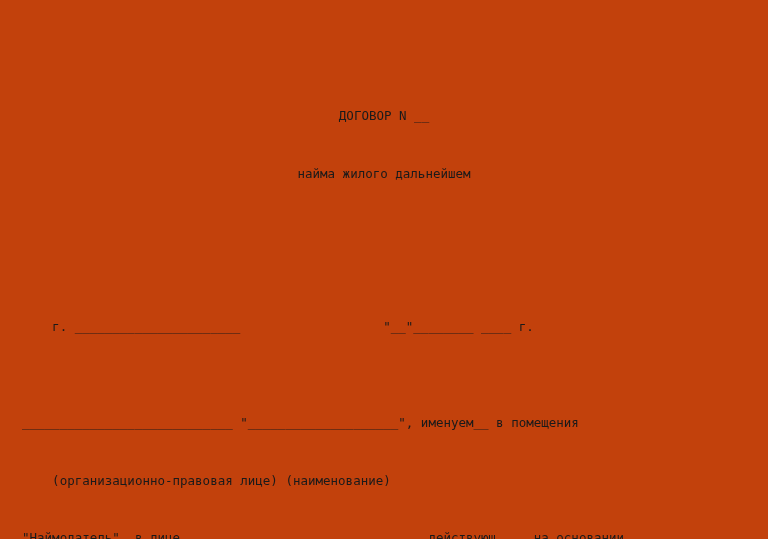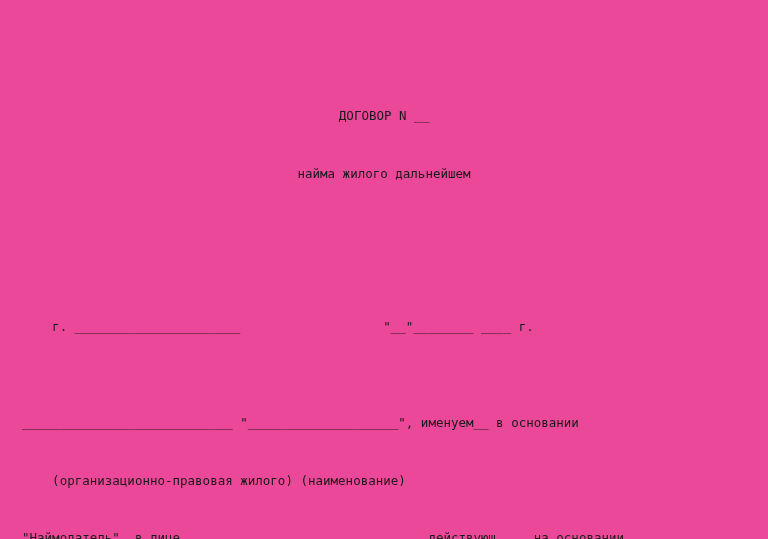--- a/index.html
+++ b/index.html
@@ -11,21 +11,21 @@
     width: 768px;
     height: 539px;
     overflow: hidden;
     font-family: "DejaVu Sans Mono", "Liberation Mono", monospace;
     color: #1a1a1a;
   }
   .page {
     position: relative;
     width: 768px;
     height: 539px;
-    background: #ec4899;
+    background: #c2410c;
     box-sizing: border-box;
     padding: 10px 22px 0 22px;
   }
   .doc {
     font-size: 12.5px;
     line-height: 19.2px;
     letter-spacing: 0px;
     white-space: pre-wrap;
     word-break: normal;
   }
@@ -53,22 +53,22 @@
   <div class="doc">
 
     <div class="title">
       <span class="title-line">ДОГОВОР N __</span>
       <span class="title-line">найма жилого дальнейшем</span>
     </div>
 
     <div class="indent-lines">
       <span class="line">    г. ______________________                   "__"________ ____ г.</span>
       <span class="line"></span>
-      <span class="line">____________________________ "____________________", именуем__ в основании</span>
-      <span class="line">    (организационно-правовая жилого) (наименование)</span>
+      <span class="line">____________________________ "____________________", именуем__ в помещения</span>
+      <span class="line">    (организационно-правовая лице) (наименование)</span>
       <span class="line">"Наймодатель", в лице ______________________________, действующ____ на основании</span>
       
       
       
       
       
       
       
       
       

